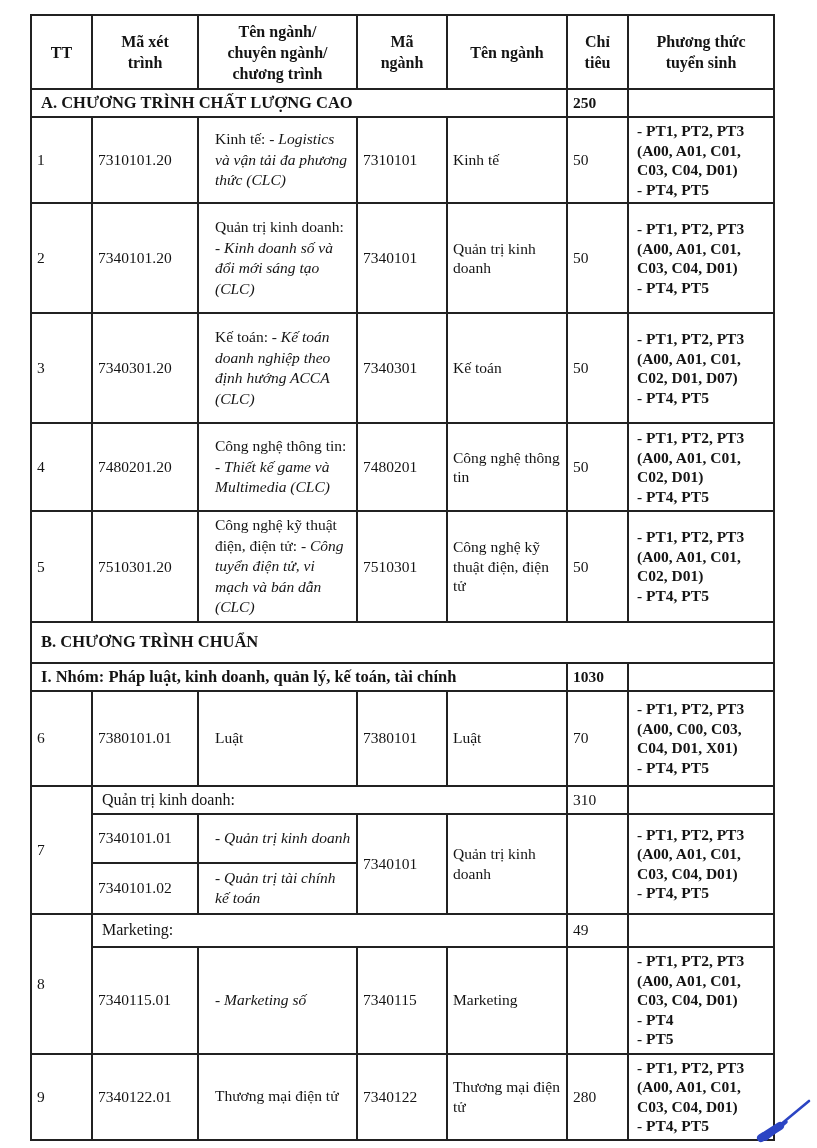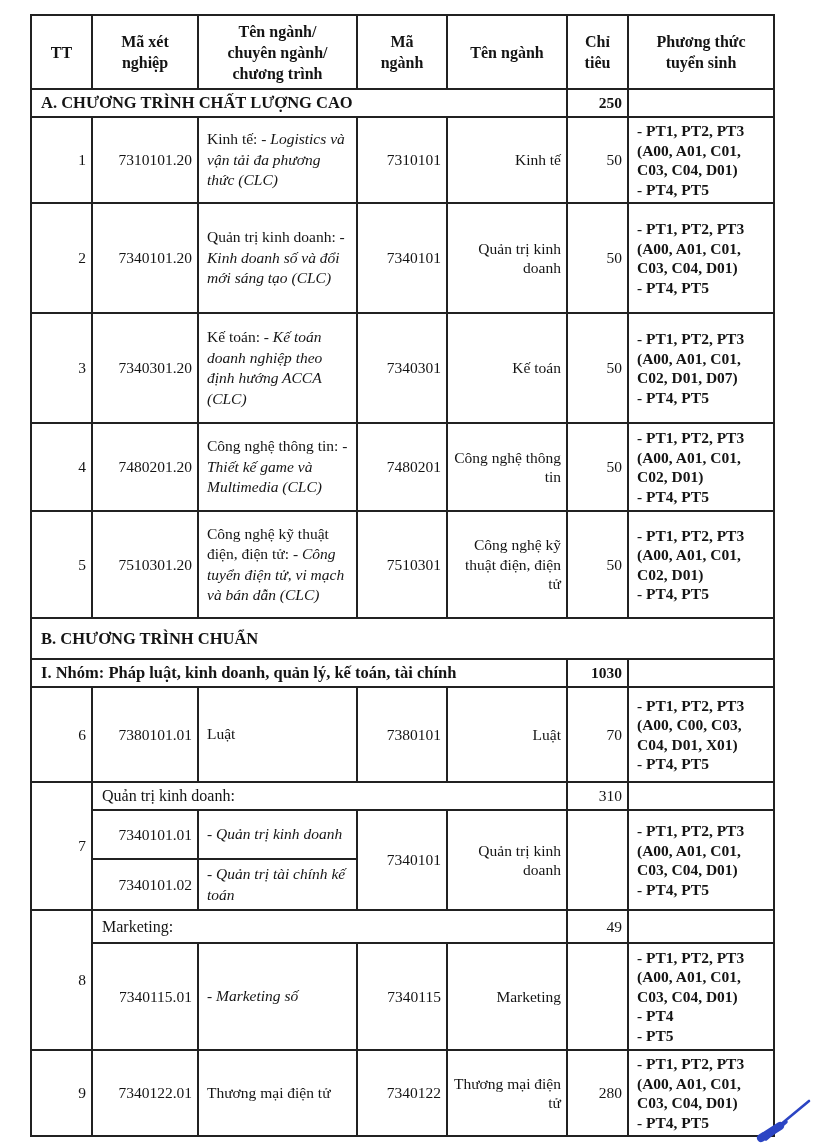--- a/index.html
+++ b/index.html
@@ -10,26 +10,26 @@
   }
   table.adm{
     position:absolute;left:30px;top:14px;width:743px;
     border-collapse:collapse;table-layout:fixed;
   }
   td{
     border:2px solid #212121;
     font-size:15.5px;line-height:19.5px;
     padding:3px 5px;vertical-align:middle;overflow:hidden;
   }
-  .c{text-align:right;margin-left:20px;}
+  .c{text-align:left;margin-left:20px;}
   .pre{white-space:pre-line;}
   .hdr{font-weight:bold;text-align:center;font-size:16px;line-height:21px;}
   .sec{font-weight:bold;font-size:16.5px;padding-left:9px;line-height:20px;}
   .bold{font-weight:bold;}
-  .name{padding-left:8px;line-height:20.5px;}
+  .name{padding-left:16px;line-height:20.5px;}
   .it{font-style:italic;}
   .meth{padding-left:8px;padding-right:3px;line-height:19.5px;font-weight:bold;}
   .grp{padding-left:9px;font-size:16px;}
   .penmark{position:absolute;left:752px;top:1094px;width:62px;height:50px;}
 </style>
 </head>
 <body>
 
 <table class="adm">
   <colgroup>
@@ -39,21 +39,21 @@
     <col style="width:90px">
       <col style="width:120px">
       <col style="width:61px">
     <col style="width:146px">
   </colgroup>
 
   <tbody>
       <tr style="height:74px">
     <td class="hdr pre">TT</td>
     <td class="hdr pre">Mã xét
-nghiệp</td>
+trình</td>
     <td class="hdr pre">Tên ngành/
 chuyên ngành/
 chương trình</td>
     <td class="hdr pre">Mã
 ngành</td>
     <td class="hdr pre">Tên ngành</td>
     <td class="hdr pre">Chỉ
 tiêu</td>
     <td class="hdr pre">Phương thức
 tuyển sinh</td>

